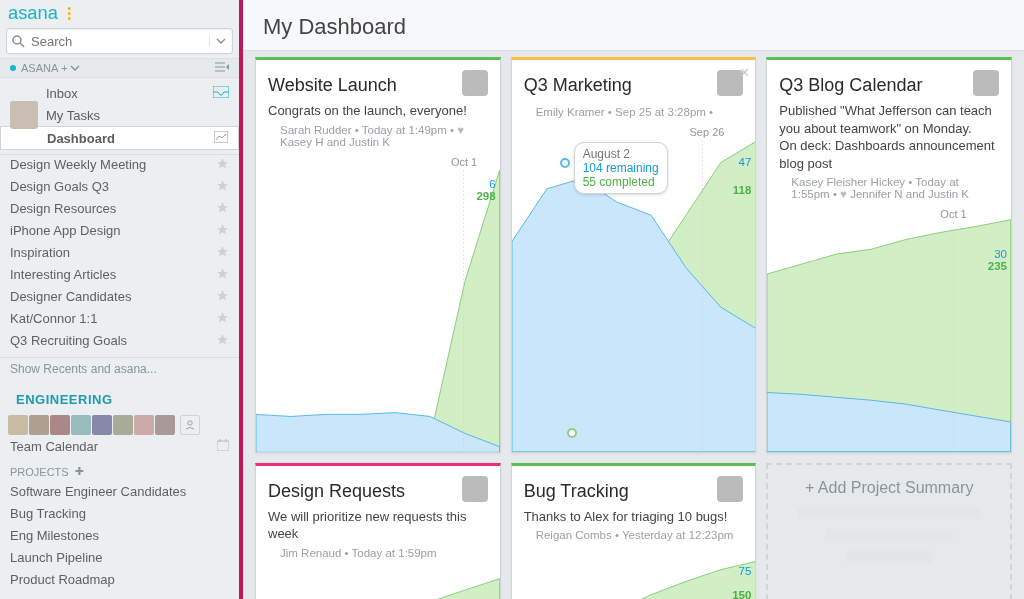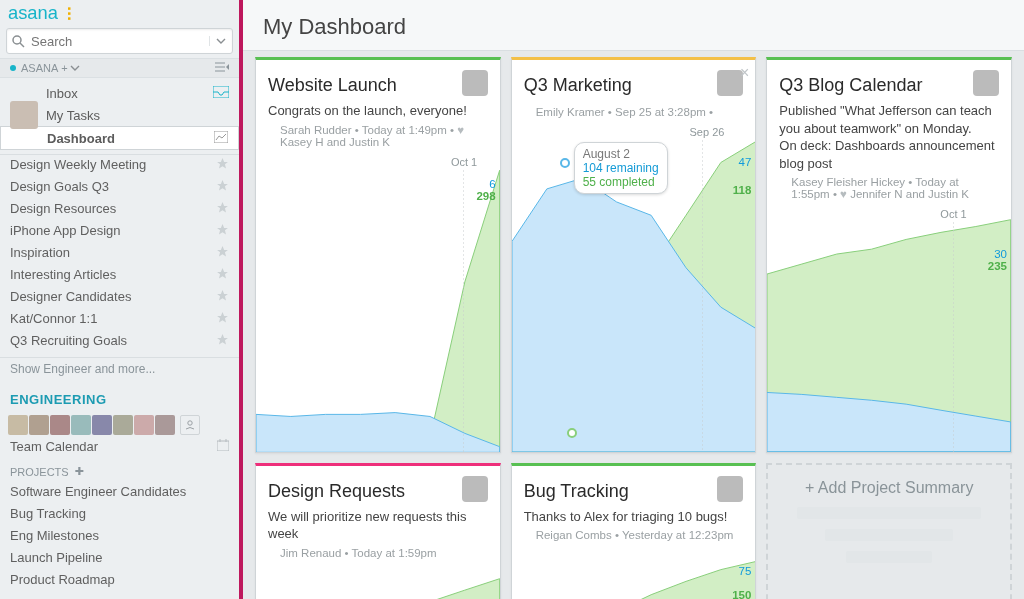--- a/index.html
+++ b/index.html
@@ -22,21 +22,21 @@
 .my-row .av{width:28px;height:28px;border-radius:3px;background:#bbb;margin-right:8px;display:inline-block;overflow:hidden}
 .my-row .av.swatch-1{background:#cabeb3}
 .my-row .label{flex:1}
 .my-row .badge{font-size:12px}
 .blue-tray{color:#0aa}
 .projlist{padding:2px 0;border-bottom:1px solid #d9dee1}
 .pitem{display:flex;align-items:flex-start;height:22px;padding:0 10px;cursor:pointer;color:#5f5f5f}
 .pitem .label{flex:1}
 .star{color:#cbd1d4}
 .more{padding:4px 10px;color:#8a949a;font-size:12px}
-.sechead{padding:12px 10px 4px 10px;color:#1c9bb2;font-weight:600;letter-spacing:.5px}
+.sechead{padding:12px 10px 4px 16px;color:#1c9bb2;font-weight:600;letter-spacing:.5px}
 .avrow{padding:4px 8px;display:flex;align-items:center}
 .avrow .ava{width:20px;height:20px;margin-right:1px;border-radius:2px;background:#bbb}
 .avrow .add{width:18px;height:18px;margin-left:4px;border:1px solid #cfd4d7;border-radius:2px;display:flex;align-items:center;justify-content:center;font-size:11px;color:#9ba1a5}
 .subhead{padding:4px 10px;font-size:11px;color:#8a949a;display:flex;align-items:center}
 .subhead .plus{margin-left:6px}
 
 
 .main{flex:1;display:flex;flex-direction:column}
 .title-row{padding:14px 20px 10px 20px;font-size:22px;color:#444;background:#f6f8f9}
 .board{flex:1;display:grid;grid-template-columns:repeat(3,1fr);gap:10px;padding:6px 12px 12px 12px;background:#e6e9eb;border-top:1px solid #d9dee1}
@@ -188,21 +188,21 @@
               <path d="M12 2 L15 9 L22 9 L16.5 13.5 L18.5 21 L12 17 L5.5 21 L7.5 13.5 L2 9 L9 9 Z" fill="#cbd1d4"></path>
             </svg></span>
         </div>
         <div class="pitem">
           <span class="label">Q3 Recruiting Goals</span>
           <span class="star"><svg width="13" height="13" viewBox="0 0 24 24">
               <path d="M12 2 L15 9 L22 9 L16.5 13.5 L18.5 21 L12 17 L5.5 21 L7.5 13.5 L2 9 L9 9 Z" fill="#cbd1d4"></path>
             </svg></span>
         </div>
       </div>
-    <div class="more">Show Engineer and more...</div>
+    <div class="more">Show Recents and asana...</div>
 
     <div class="sechead">ENGINEERING</div>
     <div class="avrow">
       <span class="ava s0"></span>
         <span class="ava s1"></span>
         <span class="ava s2"></span>
         <span class="ava s3"></span>
         <span class="ava s4"></span>
         <span class="ava s5"></span>
         <span class="ava s6"></span>

